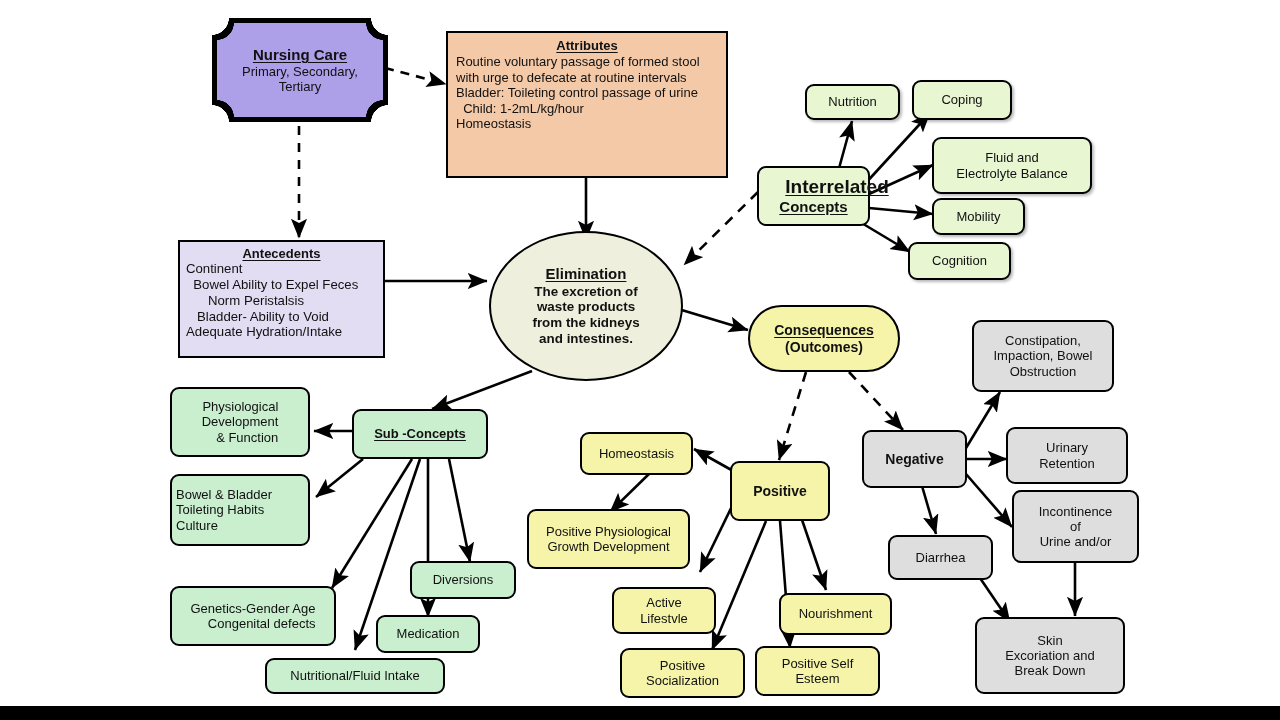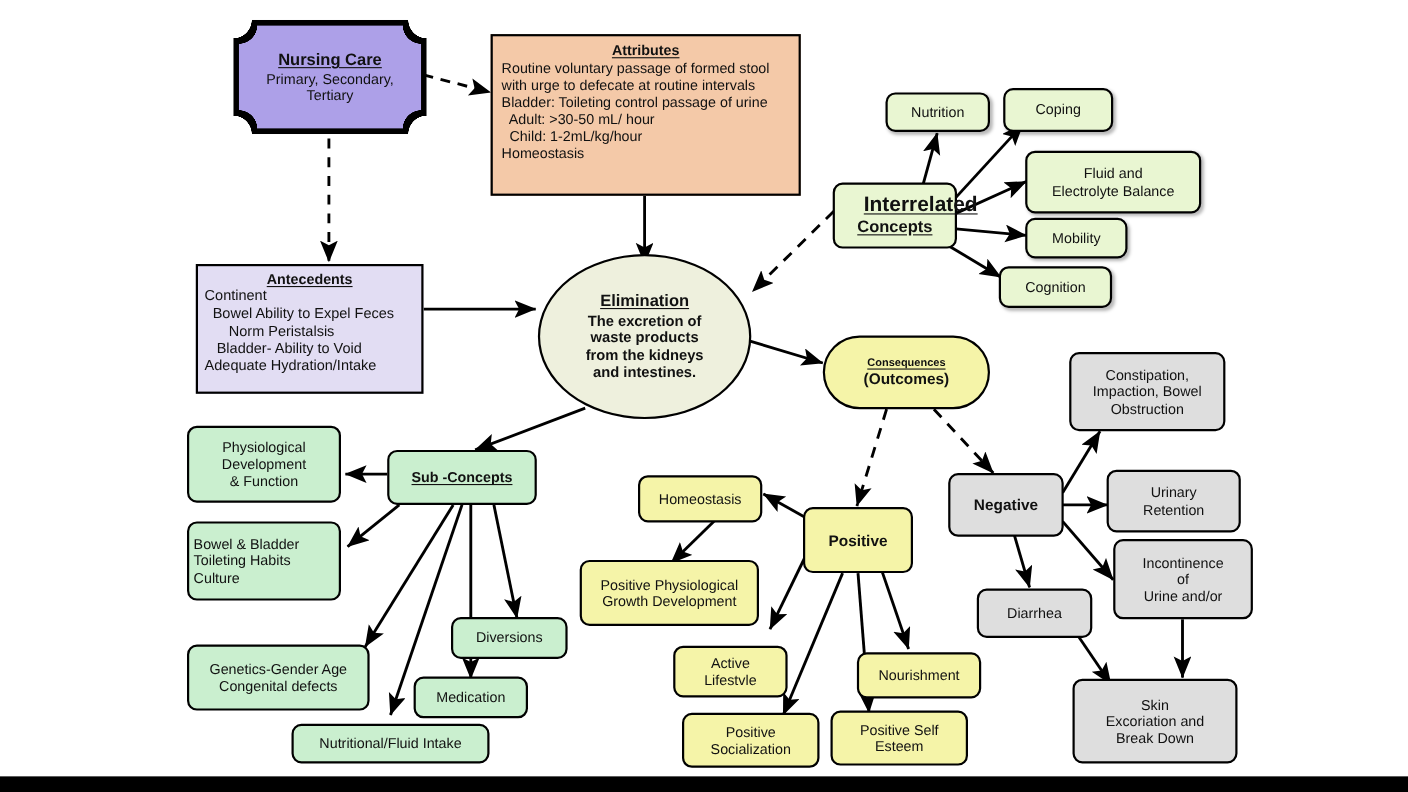--- a/index.html
+++ b/index.html
@@ -25,21 +25,21 @@
   }
   .node.rr{border-radius:9px;}
   .node.pill{border-radius:34px;}
   .node.sq{border-radius:0;}
   .node .ttl{font-weight:bold;text-decoration:underline;text-underline-offset:2px;}
   .node.bold{font-weight:bold;}
   .c-peach {background:#f4c9a8;}
   .c-lav   {background:#e2ddf3;}
   .c-circle{background:#eef0dd;}
   .c-ygreen{background:#e9f6d2;}
-  .c-mint  {background:#caefcf;}
+  .c-mint  {background:#caefcf;text-align:right;}
   .c-yellow{background:#f5f4a8;}
   .c-grey  {background:#dedede;}
 
   
   #nursing-care{
     background:#ada0e8;
     border:none;
     -webkit-mask:
       radial-gradient(circle 17px at 0 0,transparent 98%,#000 100%) 0 0/50% 50% no-repeat,
       radial-gradient(circle 17px at 100% 0,transparent 98%,#000 100%) 100% 0/50% 50% no-repeat,
@@ -153,21 +153,20 @@
       <span class="ttl" style="font-size:15px;">Nursing Care</span>
       <span>Primary, Secondary,</span>
       <span>Tertiary</span>
     </div>
 
     <div id="attributes" class="node sq c-peach" style="left:446px;top:31px;width:282px;height:147px;">
       <span class="ttl">Attributes</span>
       <span class="ln">Routine voluntary passage of formed stool</span>
       <span class="ln">with urge to defecate at routine intervals</span>
       <span class="ln">Bladder: Toileting control passage of urine</span>
-      <span class="ln">  Adult: &gt;30-50 mL/ hour</span>
       <span class="ln">  Child: 1-2mL/kg/hour</span>
       <span class="ln">Homeostasis</span>
     </div>
 
     <div id="antecedents" class="node sq c-lav" style="left:178px;top:240px;width:207px;height:118px;">
       <span class="ttl">Antecedents</span>
       <span class="ln">Continent</span>
       <span class="ln">  Bowel Ability to Expel Feces</span>
       <span class="ln">      Norm Peristalsis</span>
       <span class="ln">   Bladder- Ability to Void</span>
@@ -226,21 +225,21 @@
       <span>Nutritional/Fluid Intake</span>
     </div>
     <div class="node rr c-mint" style="left:376px;top:615px;width:104px;height:38px;">
       <span>Medication</span>
     </div>
     <div class="node rr c-mint" style="left:410px;top:561px;width:106px;height:38px;">
       <span>Diversions</span>
     </div>
 
     <div class="node pill c-yellow" style="left:748px;top:305px;width:152px;height:67px;">
-      <span class="ttl" style="font-size:10px;">Consequences</span>
+      <span class="ttl" style="font-size:14px;">Consequences</span>
       <span style="font-weight:bold;font-size:14px;">(Outcomes)</span>
     </div>
 
     <div class="node rr c-yellow bold" style="left:730px;top:461px;width:100px;height:60px;">
       <span style="font-size:14px;">Positive</span>
     </div>
 
     <div class="node rr c-yellow" style="left:580px;top:432px;width:113px;height:43px;">
       <span>Homeostasis</span>
     </div>

